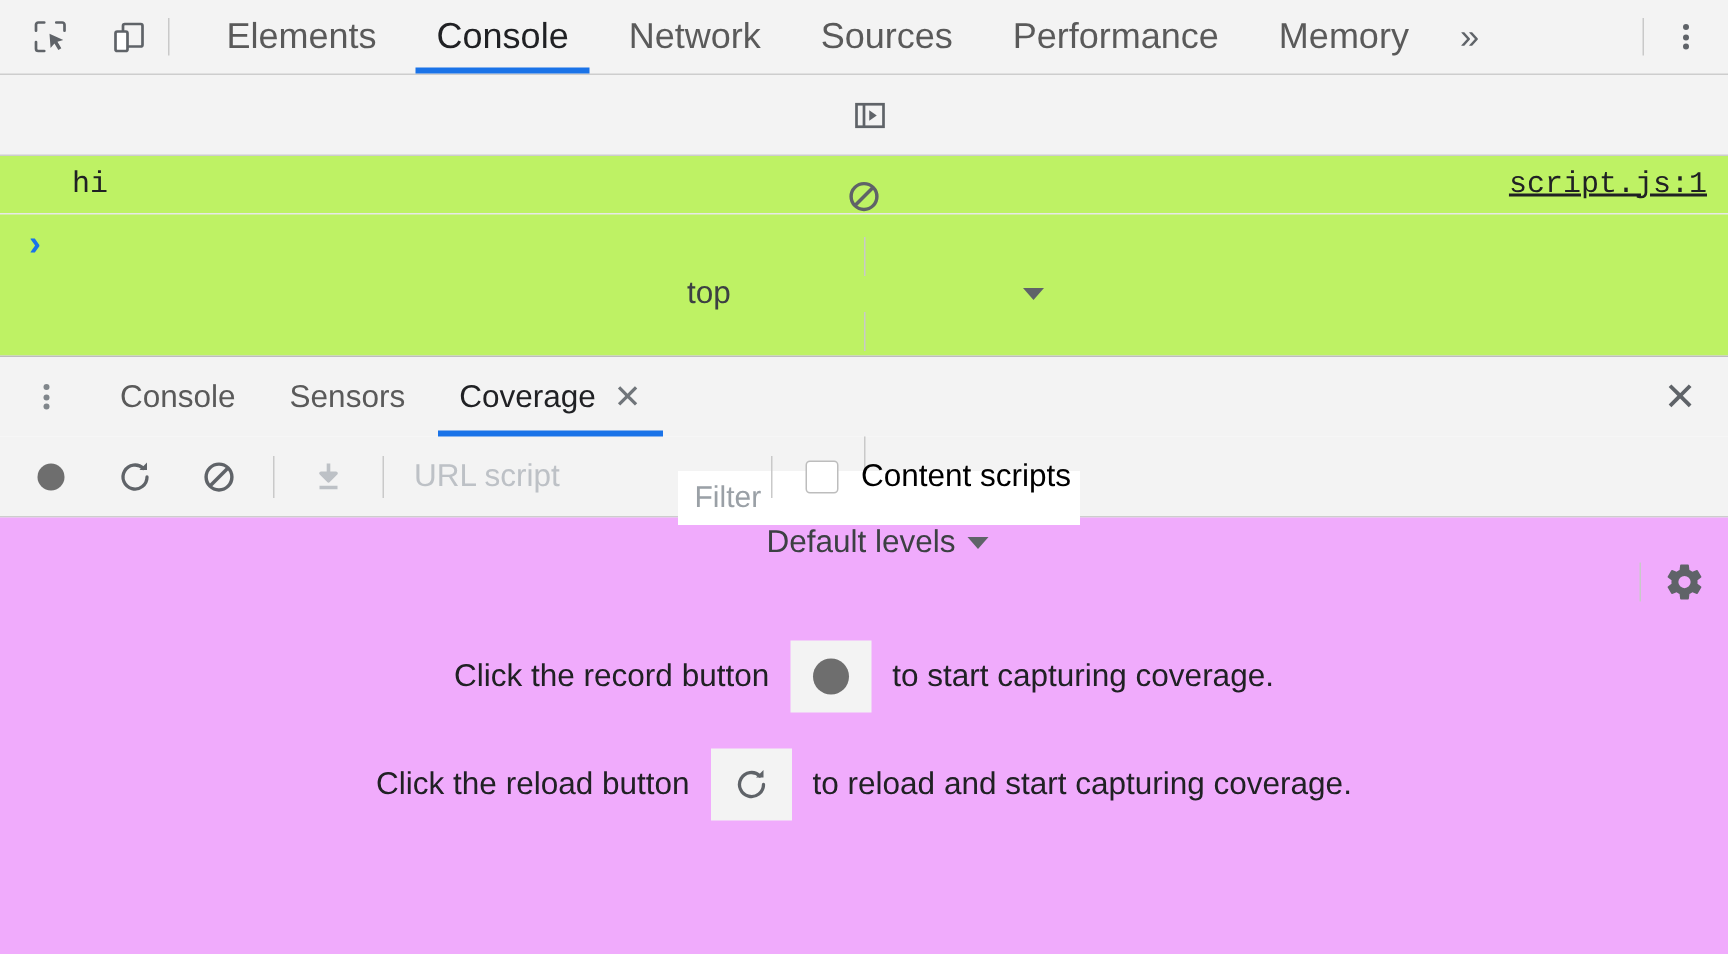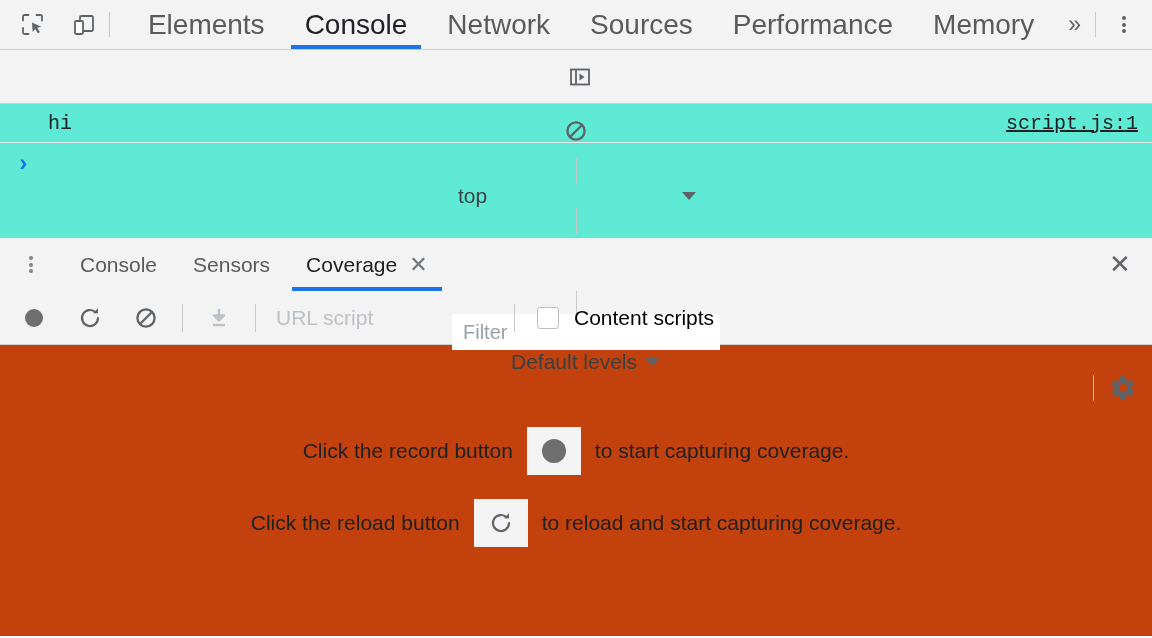--- a/index.html
+++ b/index.html
@@ -42,21 +42,21 @@
   }
   .main-tabs {
     display: flex;
     align-items: stretch;
     margin-left: 18px;
   }
   .main-tab {
     padding: 0 20px;
     display: flex;
     align-items: center;
-    font-size: 28px;
+    font-size: 24px;
     color: #5a5a5a;
     cursor: pointer;
     position: relative;
     white-space: nowrap;
   }
   .main-tab.active {
     color: #202124;
   }
   .main-tab.active::after {
     content: "";
@@ -178,21 +178,21 @@
   .gear-btn {
     width: 58px;
     display: flex;
     align-items: center;
     justify-content: center;
     cursor: pointer;
   }
 
   
   .console-body {
-    background: #5eead4;
+    background: #bef264;
     height: 133px;
     box-sizing: border-box;
   }
   .console-row {
     height: 39px;
     display: flex;
     align-items: center;
     border-bottom: 1px solid #e8e8e8;
     padding: 0 14px 0 48px;
     box-sizing: border-box;
@@ -340,21 +340,21 @@
     flex: none;
   }
   .cs-label {
     margin-left: 15px;
     font-size: 21px;
     color: #000000;
   }
 
   
   .coverage-body {
-    background: #c2410c;
+    background: #f0abfc;
     height: 291px;
     display: flex;
     flex-direction: column;
     align-items: center;
     justify-content: center;
     padding-bottom: 8px;
     box-sizing: border-box;
   }
   .hint-row {
     display: flex;

